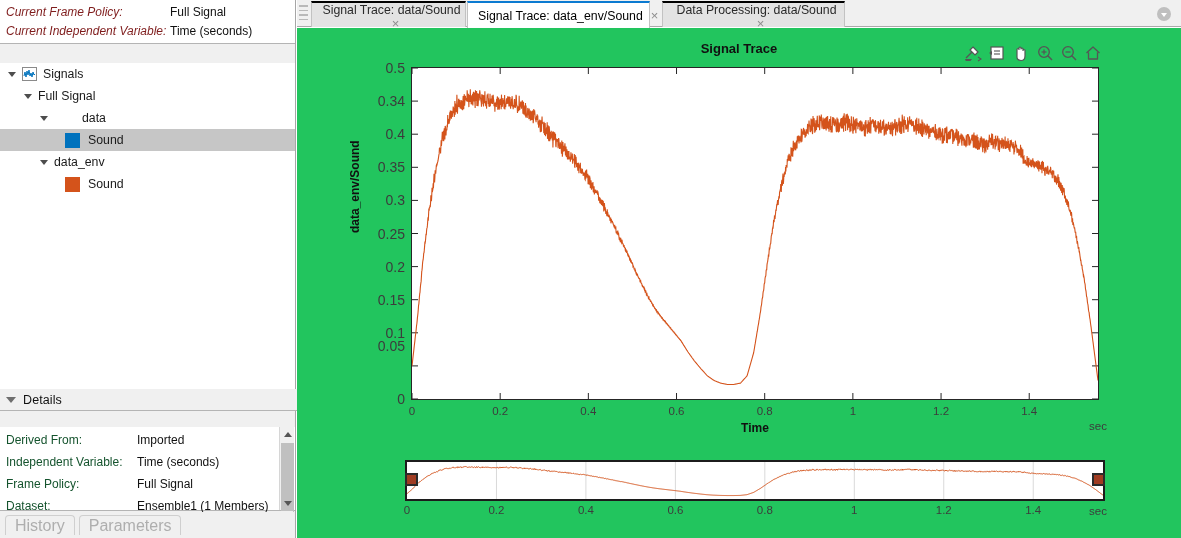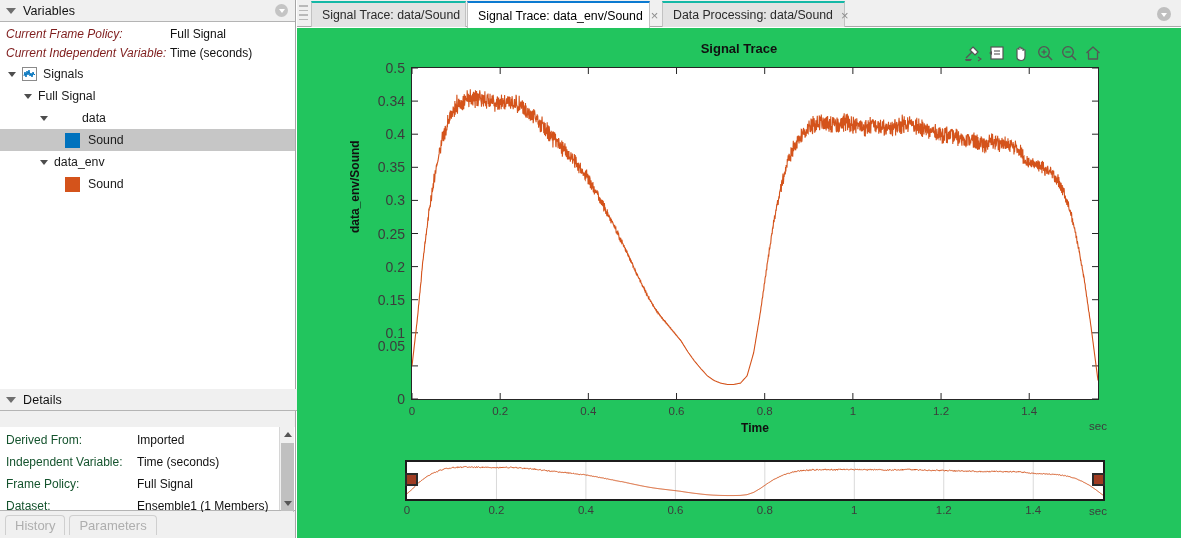--- a/index.html
+++ b/index.html
@@ -154,21 +154,21 @@
     padding-left: 5px; padding-top: 3px;
   }
   .ltab {
     height: 20px;
     padding: 0 9px;
     border: 1px solid #cfcfcf;
     border-bottom: none;
     border-radius: 4px 4px 0 0;
     background: #f0f0f0;
     color: #aeaeae;
-    font-size: 13px;
+    font-size: 16px;
     display: flex; align-items: center;
     margin-right: 4px;
     cursor: pointer;
   }
   #left-bottom-scroll {
     position: absolute; right: 2px; top: 511px;
     width: 15px; height: 27px;
     background: #f0f0f0;
   }
 
@@ -204,21 +204,21 @@
     white-space: nowrap;
   }
   .tab.active {
     background: #ffffff;
     border-top: 2px solid #0b7ad1;
     color: #000;
     font-weight: normal;
     z-index: 3;
     height: 27px;
   }
-  .tab.inactive-top { border-top: 2px solid #14b8a6; }
+  .tab.inactive-top { border-top: 2px solid #000000; flex-direction: column; }
   .tab .xclose {
     margin-left: 8px;
     color: #8d8d8d;
     font-size: 13px;
     line-height: 1;
     cursor: pointer;
   }
   #topright-circle {
     position: absolute; right: 10px; top: 7px;
     width: 14px; height: 14px; border-radius: 50%;
@@ -309,25 +309,20 @@
 
   #ov-ticks { position: absolute; left: 108px; top: 476px; width: 700px; height: 16px; }
 </style>
 </head>
 <body>
 
 <div id="app">
 
   <div id="left-dock">
 
-    <div class="panel-header">
-      <span class="caret"></span>
-      <span class="ptitle">Variables</span>
-      <span class="minicircle"></span>
-    </div>
 
     <div id="var-info">
       <div class="info-row">
         <span class="info-label">Current Frame Policy:</span>
         <span class="info-value">Full Signal</span>
       </div>
       <div class="info-row">
         <span class="info-label">Current Independent Variable:</span>
         <span class="info-value">Time (seconds)</span>
       </div>

